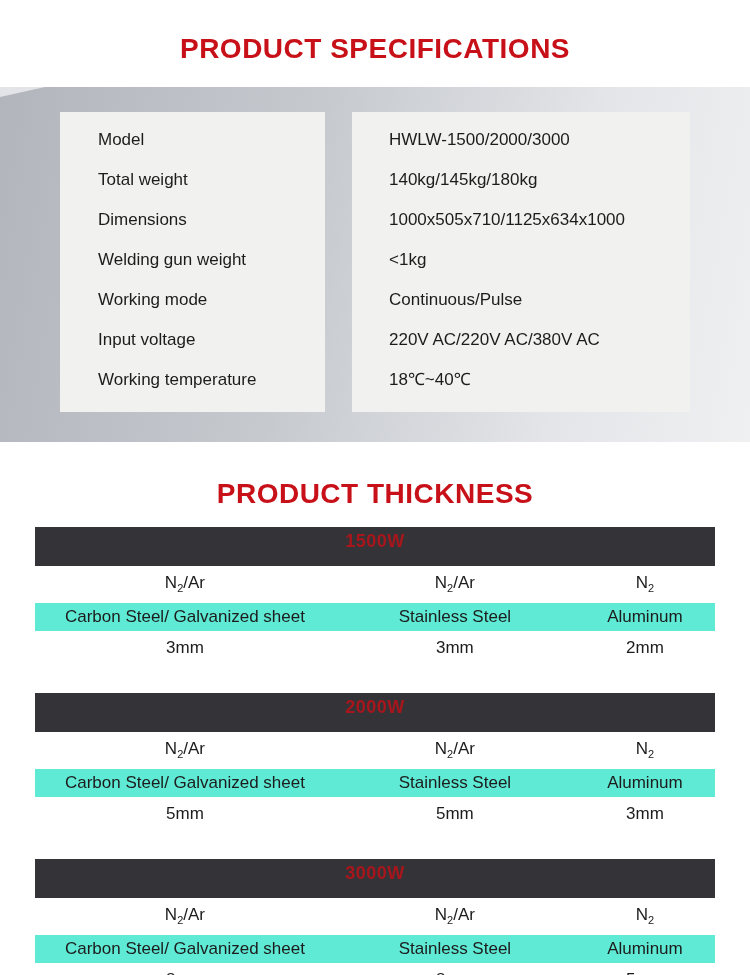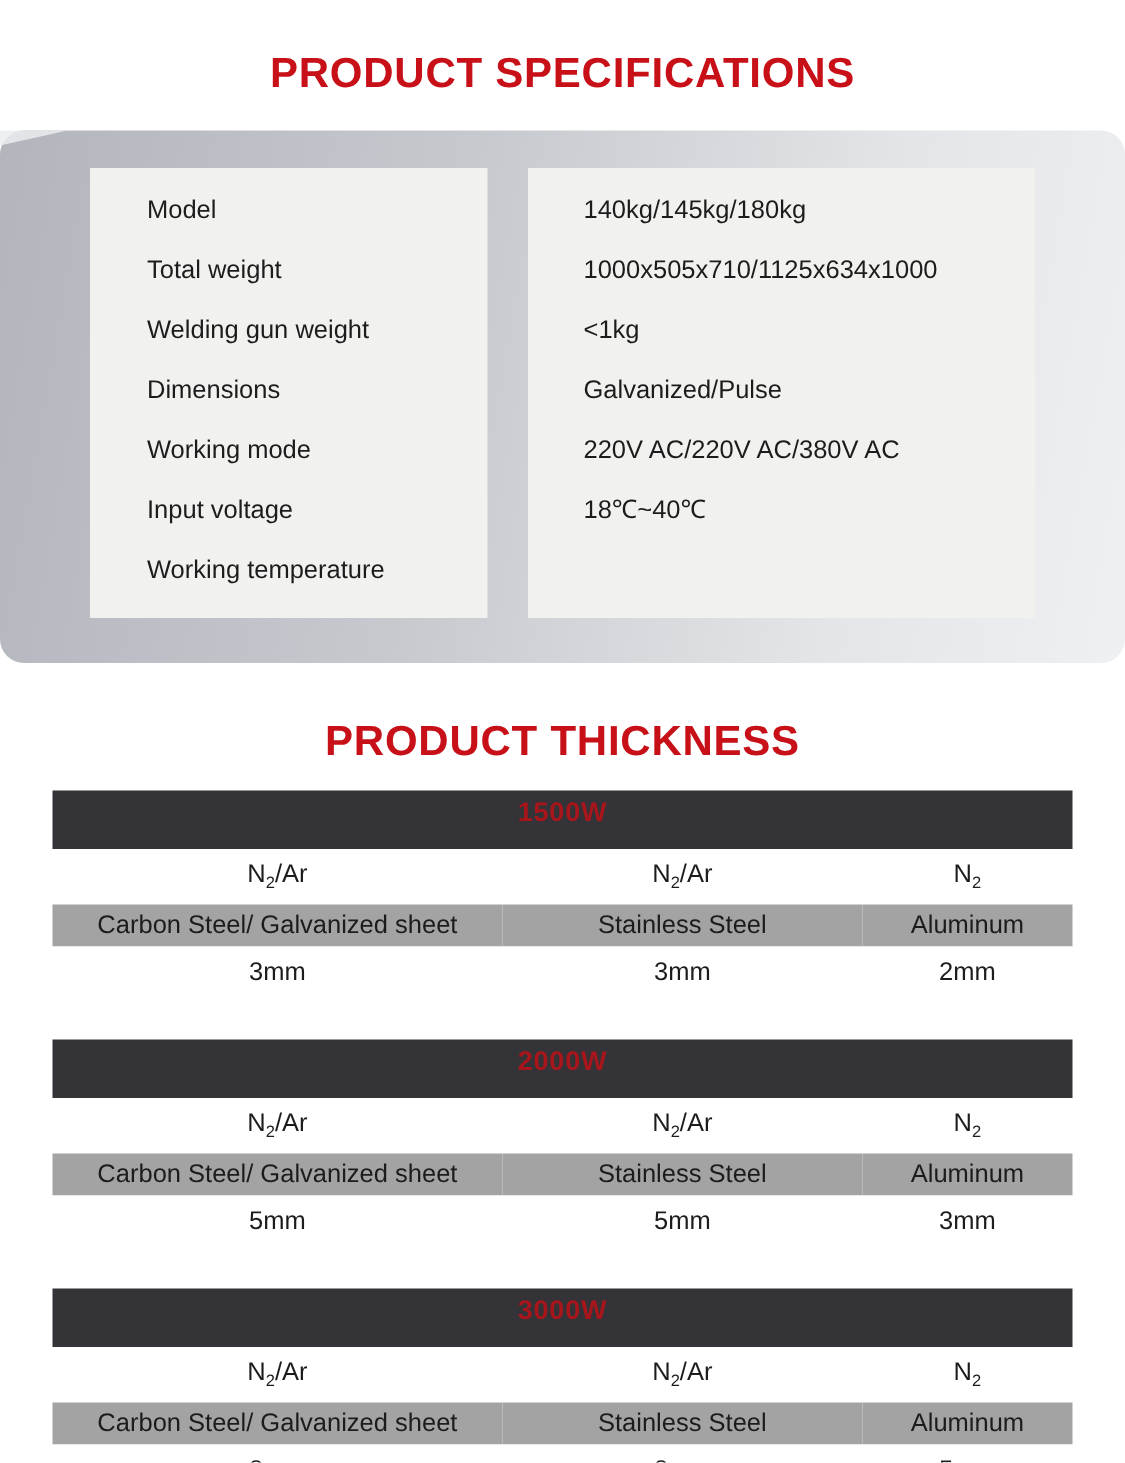--- a/index.html
+++ b/index.html
@@ -32,21 +32,20 @@
     color: #c81018;
     letter-spacing: 0.5px;
   }
 
   
   .spec-band {
     position: relative;
     margin-top: 22px;
     height: 355px;
     background: linear-gradient(100deg, #b2b5bc 0%, #c6c9ce 40%, #e3e5e8 75%, #eef0f2 100%);
-    border-radius: 16px;
   }
   .spec-band::before {           
     content: "";
     position: absolute;
     top: 0; left: 0;
     width: 0; height: 0;
     border-top: 10px solid rgba(235,236,238,0.85);
     border-right: 45px solid transparent;
   }
   .spec-box {
@@ -84,48 +83,49 @@
   .wt-row .cell {
     text-align: center;
     font-size: 17px;
     color: #1c1c1c;
     box-sizing: border-box;
   }
   .col-a { width: 44.1%; }
   .col-b { width: 35.3%; }
   .col-c { width: 20.6%; }
   .wt-gas .cell       { height: 37px; line-height: 34px; background: #ffffff; }
-  .wt-material .cell  { height: 28px; line-height: 28px; background: #a3a3a3; text-align: center; }
+  .wt-material .cell  { height: 28px; line-height: 28px; background: #5eead4; text-align: center; }
   .wt-thickness .cell { height: 34px; line-height: 34px; background: #ffffff; text-align: center; }
   sub.gas-sub {
     font-size: 11px;
     line-height: 0;
     vertical-align: -4px;
   }
 </style>
 </head>
 <body>
 
 <h1 class="main-title">PRODUCT SPECIFICATIONS</h1>
 
 <section class="spec-band">
   <div class="spec-box labels">
     <div class="spec-row">Model</div>
     <div class="spec-row">Total weight</div>
+    <div class="spec-row">Dimensions</div>
     <div class="spec-row">Welding gun weight</div>
-    <div class="spec-row">Dimensions</div>
     <div class="spec-row">Working mode</div>
     <div class="spec-row">Input voltage</div>
     <div class="spec-row">Working temperature</div>
   </div>
   <div class="spec-box values">
+    <div class="spec-row">HWLW-1500/2000/3000</div>
     <div class="spec-row">140kg/145kg/180kg</div>
     <div class="spec-row">1000x505x710/1125x634x1000</div>
     <div class="spec-row">&lt;1kg</div>
-    <div class="spec-row">Galvanized/Pulse</div>
+    <div class="spec-row">Continuous/Pulse</div>
     <div class="spec-row">220V AC/220V AC/380V AC</div>
     <div class="spec-row">18℃~40℃</div>
   </div>
 </section>
 
 <h2 class="sub-title">PRODUCT THICKNESS</h2>
 
 <div class="wt-table">
   <div class="wt-power">1500W</div>
   <div class="wt-row wt-gas">

